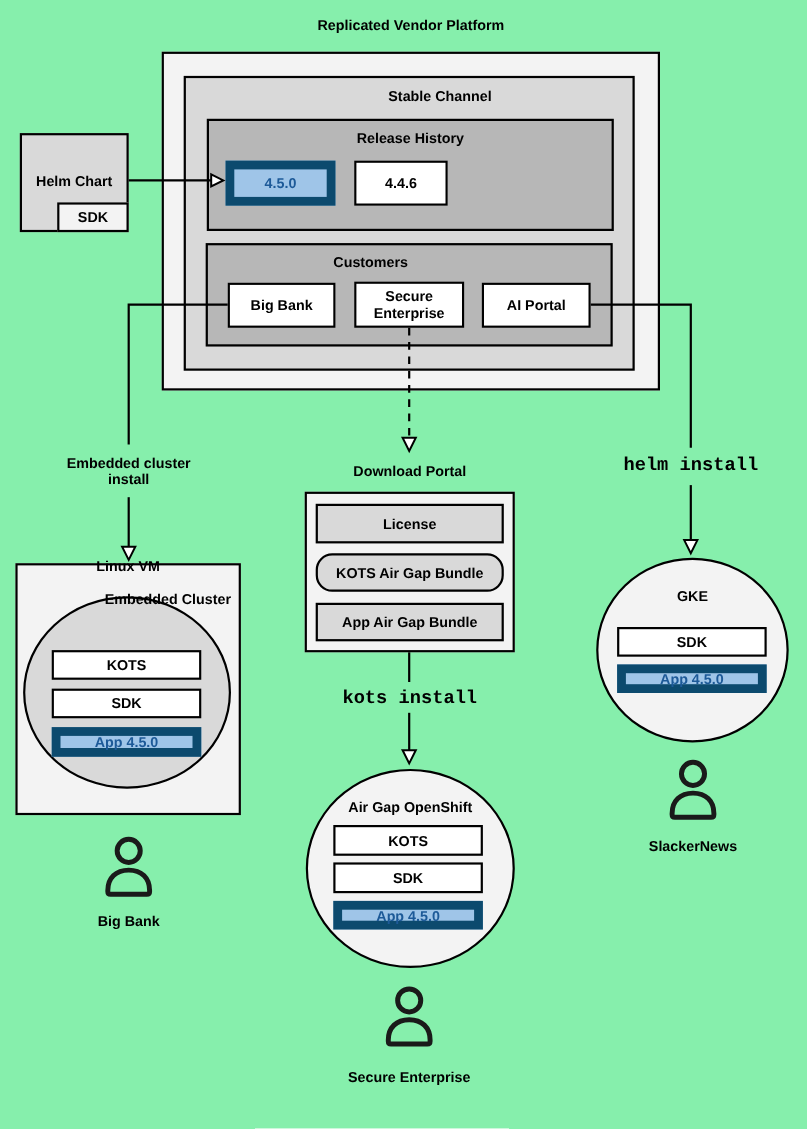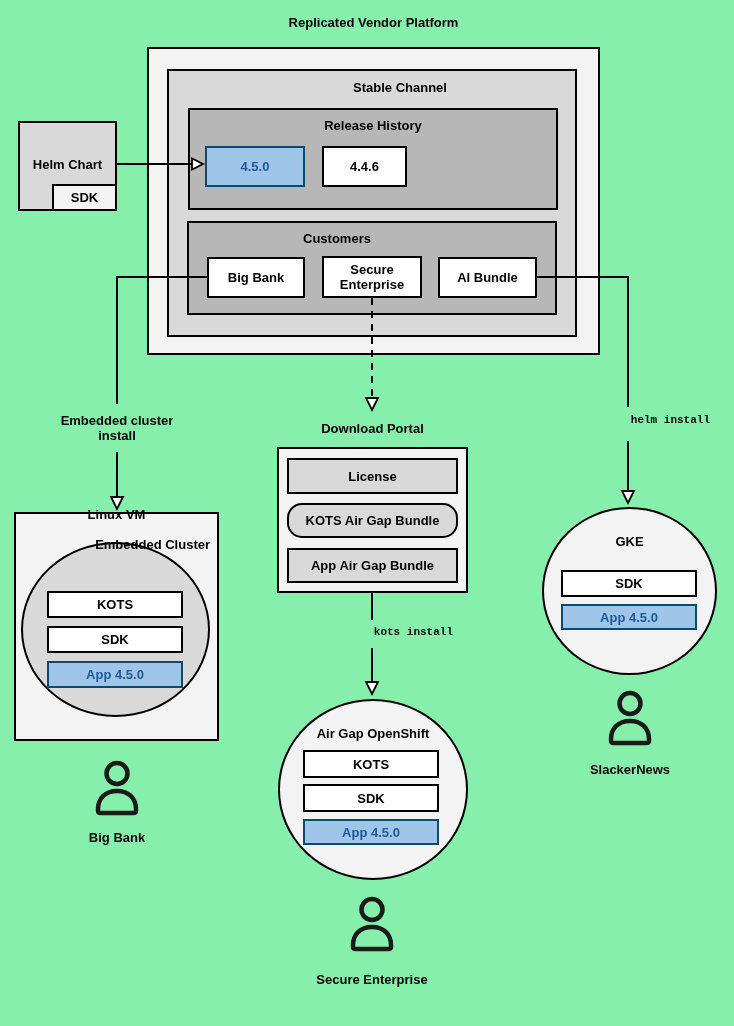--- a/index.html
+++ b/index.html
@@ -4,27 +4,27 @@
 <style>
   html,body { margin:0; padding:0; background:#fff; }
   #canvas {
     position:relative; width:734px; height:1026px; background:#86efac;
     font-family:"Liberation Sans", sans-serif; overflow:hidden;
   }
   .abs { position:absolute; box-sizing:border-box; }
   .box { border:2px solid #000; }
   .lbl { font-weight:bold; font-size:13px; line-height:15px; color:#000; text-align:center; }
   .ctr { display:flex; align-items:center; justify-content:center; }
-  .mono { font-family:"Liberation Mono", monospace; font-weight:bold; font-size:11px; color:#000; text-align:right; white-space:nowrap; }
+  .mono { font-family:"Liberation Mono", monospace; font-weight:bold; font-size:17px; color:#000; text-align:center; white-space:nowrap; }
   .fill-lightest { background:#f3f3f3; }
   .fill-light    { background:#d9d9d9; }
   .fill-mid      { background:#b7b7b7; }
   .fill-white    { background:#ffffff; }
   .blue-box {
-    background:#9fc5e8; border:2px solid #0c4a6e; color:#1d5a98;
+    background:#9fc5e8; border:8px solid #0c4a6e; color:#1d5a98;
   }
   .circle { border-radius:50%; }
   svg.overlay { position:absolute; left:0; top:0; pointer-events:none; }
   svg.overlay path.conn { stroke:#000; stroke-width:2; fill:none; }
   svg.overlay path.conn.dashed { stroke-dasharray:7 6; }
   svg.overlay polygon.head { fill:#fff; stroke:#000; stroke-width:1.8; }
   .person svg { display:block; }
 </style>
 </head>
 <body>
@@ -40,21 +40,21 @@
 
   <div class="abs box fill-mid" style="left:188px;top:108px;width:370px;height:102px;"></div>
   <div class="abs lbl" style="left:188px;top:118px;width:370px;">Release History</div>
   <div class="abs box blue-box ctr lbl" style="left:205px;top:146px;width:100px;height:41px;color:#1d5a98;">4.5.0</div>
   <div class="abs box fill-white ctr lbl" style="left:322px;top:146px;width:85px;height:41px;">4.4.6</div>
 
   <div class="abs box fill-mid" style="left:187px;top:221px;width:370px;height:94px;"></div>
   <div class="abs lbl" style="left:187px;top:231px;width:300px;">Customers</div>
   <div class="abs box fill-white ctr lbl" style="left:207px;top:257px;width:98px;height:41px;">Big Bank</div>
   <div class="abs box fill-white ctr lbl" style="left:322px;top:256px;width:100px;height:42px;">Secure Enterprise</div>
-  <div class="abs box fill-white ctr lbl" style="left:438px;top:257px;width:99px;height:41px;">AI Bundle</div>
+  <div class="abs box fill-white ctr lbl" style="left:438px;top:257px;width:99px;height:41px;">AI Portal</div>
 
   <div class="abs box fill-light" style="left:18px;top:121px;width:99px;height:90px;"></div>
   <div class="abs lbl" style="left:18px;top:157px;width:99px;">Helm Chart</div>
   <div class="abs box fill-lightest ctr lbl" style="left:52px;top:184px;width:65px;height:27px;">SDK</div>
 
   <div class="abs lbl" style="left:47px;top:413px;width:140px;">Embedded cluster install</div>
 
   <div class="abs box fill-lightest" style="left:14px;top:512px;width:205px;height:229px;"></div>
   <div class="abs lbl" style="left:14px;top:507px;width:205px;">Linux VM</div>
   <div class="abs box fill-light circle" style="left:21px;top:542px;width:189px;height:175px;"></div>

